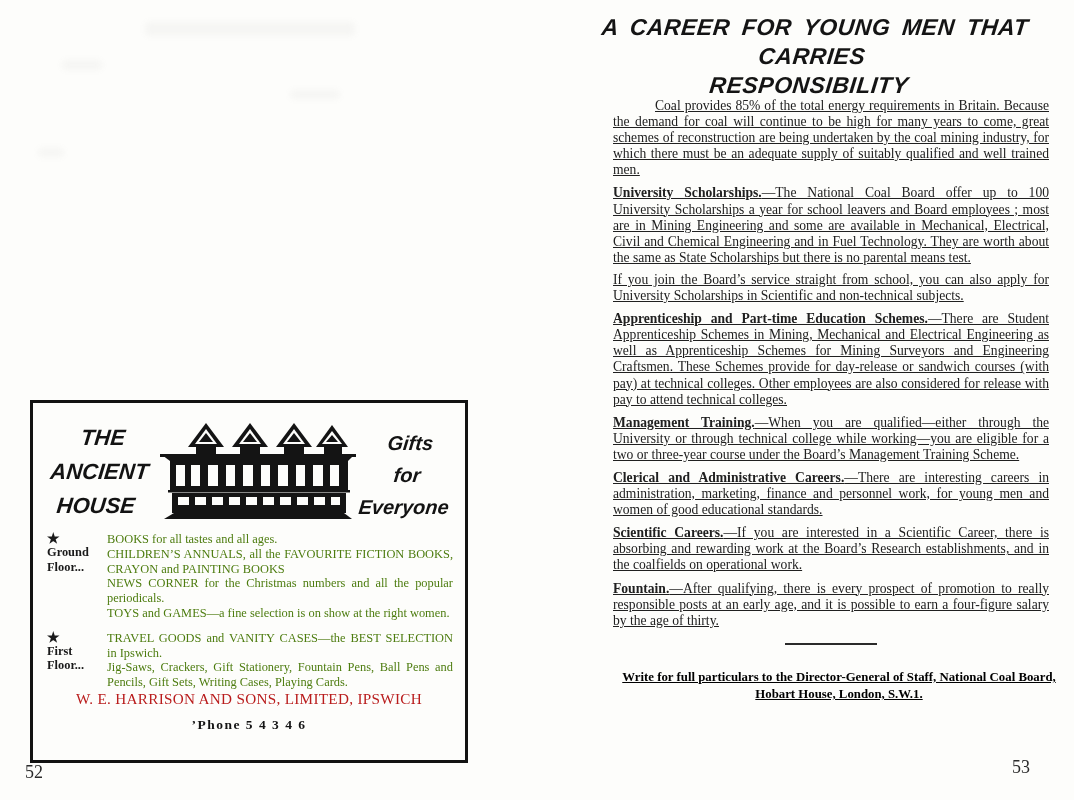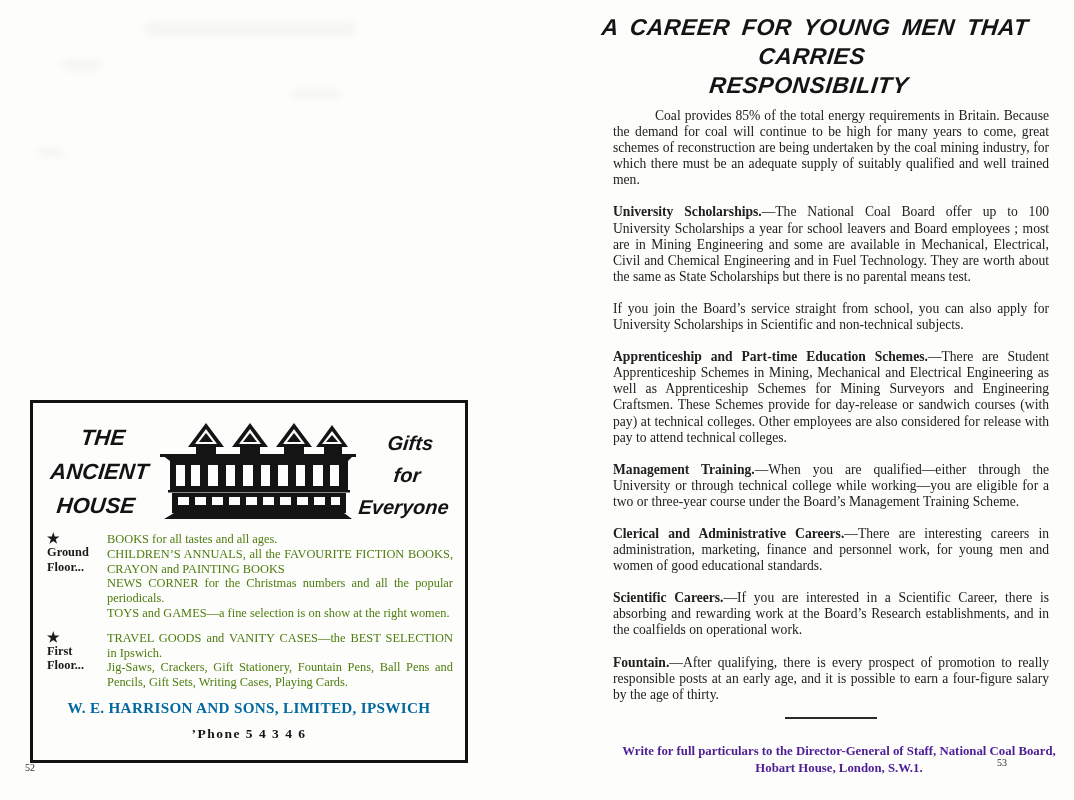--- a/index.html
+++ b/index.html
@@ -21,31 +21,31 @@
     text-align:center;
     font-family:"Liberation Sans", sans-serif;
     font-style:italic;font-weight:bold;font-size:23px;line-height:29px;
     letter-spacing:.5px;word-spacing:5px;
     transform:skewX(-6deg);color:#141414;
   }
   .article-body{
     position:absolute;left:76px;top:92px;width:436px;
     font-size:13.6px;line-height:16.1px;text-align:justify;color:#202020;
   }
-  .article-body p{margin:16px 0 7px 0;}
+  .article-body p{margin:6px 0 7px 0;text-decoration:underline;}
   .article-body p.indent{text-indent:42px;}
   .lead{font-weight:bold;}
   .end-rule{width:92px;border:0;border-top:2px solid #2a2a2a;margin:14px auto 0 auto;}
   .write-footer{
     margin:24px auto 0 auto;width:452px;text-align:center;
-    font-weight:bold;font-size:12.8px;line-height:17px;color:#4c1d95;
-  }
-  .page-number{position:absolute;font-size:10px;color:#2b2b2b;text-align:right;}
+    font-weight:bold;font-size:12.8px;line-height:17px;color:#000000;text-decoration:underline;
+  }
+  .page-number{position:absolute;font-size:18px;color:#2b2b2b;text-align:right;}
   #pn-left{left:25px;top:762px;}
-  #pn-right{left:460px;top:757px;}
+  #pn-right{left:475px;top:757px;}
 
   
   .ad-box{
     position:absolute;left:30px;top:400px;width:432px;height:357px;
     border:3px solid #121212;background:#fdfdfb;overflow:hidden;
   }
   .ad-header{display:flex;align-items:flex-start;padding:8px 6px 0 8px;height:114px;}
   .brand{
     width:118px;text-align:center;padding-top:10px;
     font-family:"Liberation Sans", sans-serif;font-style:italic;font-weight:bold;
@@ -56,22 +56,22 @@
     width:102px;text-align:center;padding-top:16px;
     font-family:"Liberation Sans", sans-serif;font-style:italic;font-weight:bold;
     font-size:20px;line-height:32px;transform:skewX(-6deg);color:#131313;
   }
   .ad-section{display:flex;padding:0 12px 0 14px;margin-top:7px;font-size:12.4px;}
   .ad-label{width:60px;font-weight:bold;line-height:14.6px;color:#1a1a1a;}
   .ad-label .star{font-size:14px;line-height:13px;}
   .ad-lines{flex:1;text-align:justify;line-height:14.8px;color:#4d7c0f;}
   .ad-lines p{margin:0;}
   .ad-company{
-    text-align:center;font-weight:bold;font-size:15.2px;margin-top:9px;
-    letter-spacing:.3px;color:#0369a1;
+    text-align:center;font-weight:normal;font-size:15.2px;
+    letter-spacing:.3px;color:#b91c1c;
   }
   .ad-phone{
     text-align:center;font-weight:bold;font-size:13.5px;margin-top:9px;
     letter-spacing:1.5px;color:#141414;
   }
 </style>
 </head>
 <body>
 
 <div class="page" id="left-page">

